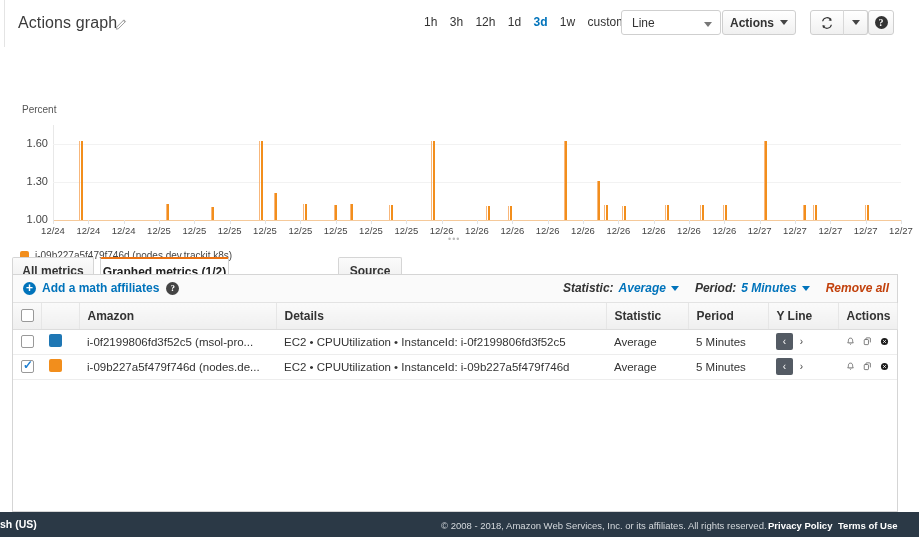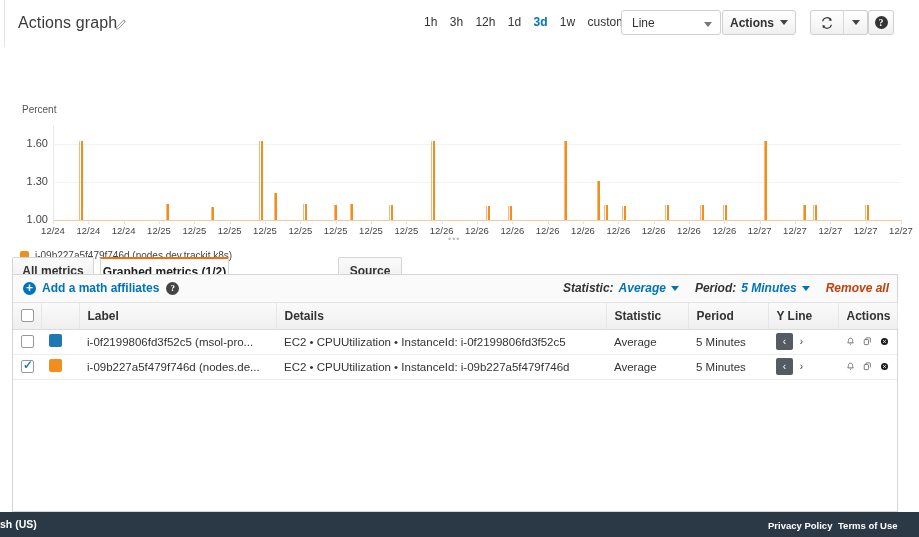--- a/index.html
+++ b/index.html
@@ -470,21 +470,21 @@
     </div>
   </div>
 
   <table id="metrics-table">
     <thead>
       <tr>
         <th class="c-check">
           <span class="cb"></span>
         </th>
         <th class="c-color"></th>
-        <th class="c-label">Label</th>
+        <th class="c-label">Amazon</th>
         <th class="c-detail">Details</th>
         <th class="c-stat">Statistic</th>
         <th class="c-period">Period</th>
         <th class="c-yaxis">Y Line</th>
         <th class="c-action">Actions</th>
       </tr>
     </thead>
     <tbody id="table-body">
         <tr>
           <td class="c-check"><span class="cb"></span></td>
@@ -546,15 +546,16 @@
             </div>
           </td>
         </tr>
       </tbody>
   </table>
 
 </div>
 
 <div id="footer">
   <div id="footer-lang">sh (US)</div>
+  <div id="footer-copy">© 2008 - 2018, Amazon Web Services, Inc. or its affiliates. All rights reserved.</div>
   <div id="footer-privacy">Privacy Policy</div>
   <div id="footer-terms">Terms of Use</div>
 </div>
 
 </body></html>

